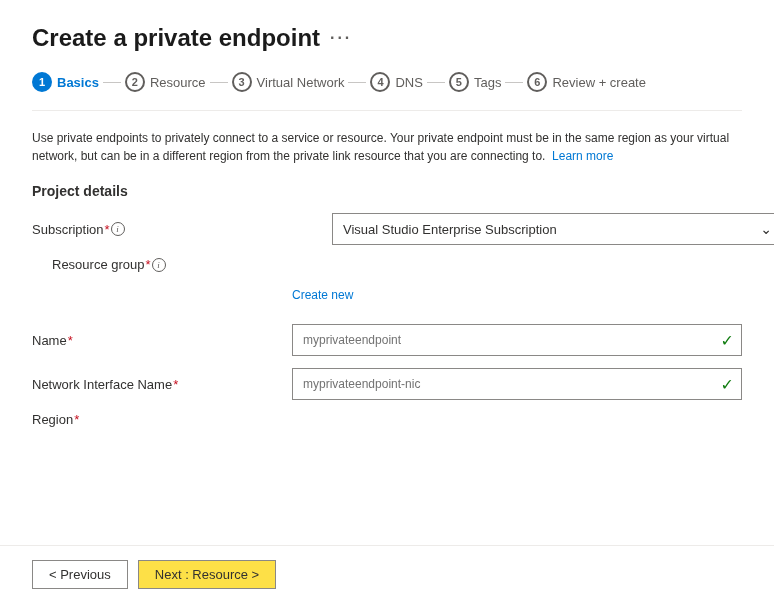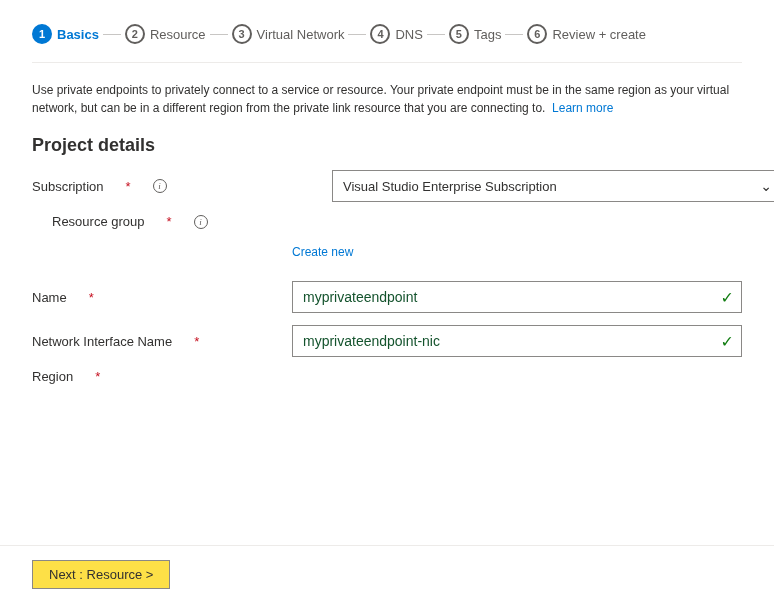--- a/index.html
+++ b/index.html
@@ -85,40 +85,40 @@
       line-height: 1.5;
       margin-bottom: 18px;
       max-width: 730px;
     }
     .description a {
       color: #0078d4;
       text-decoration: none;
     }
     
     .section-title {
-      font-size: 18px;
+      font-size: 14px;
       font-weight: 700;
       color: #323130;
       margin-bottom: 14px;
     }
     .form-section {
       margin-bottom: 22px;
     }
     .form-row {
       display: flex;
       align-items: center;
       margin-bottom: 12px;
       gap: 0;
     }
     .form-label-col {
       width: 260px;
       min-width: 260px;
       display: flex;
       align-items: center;
-      gap: 22px;
+      gap: 1px;
       font-size: 13px;
       color: #323130;
     }
     .required-star {
       color: #c50f1f;
     }
     .info-icon {
       display: inline-flex;
       align-items: center;
       justify-content: center;
@@ -172,22 +172,22 @@
       display: block;
       margin-top: 16px;
       margin-left: 260px;
     }
     .input-control {
       width: 100%;
       max-width: 470px;
       padding: 5px 30px 5px 10px;
       border: 1px solid #8a8886;
       background: #fff;
-      font-size: 14px;
-      color: #14532d;
+      font-size: 12px;
+      color: #737373;
       height: 32px;
     }
     .input-wrapper {
       position: relative;
       display: inline-block;
       width: 100%;
       max-width: 470px;
     }
     .check-icon {
       position: absolute;
@@ -225,20 +225,24 @@
       border-top: 1px solid #edebe9;
       margin-bottom: 18px;
     }
   </style>
 </head>
 <body>
 
 <div class="page-container">
   <div class="main-content">
 
+    <div class="page-title">
+      <span>Create a private endpoint</span>
+      <span class="page-title-ellipsis">···</span>
+    </div>
 
     <div class="wizard-steps">
 
       <div class="wizard-step active">
         <span class="step-num">1</span>
         <span>Basics</span>
       </div>
       <div class="wizard-step-separator"></div>
 
       <div class="wizard-step">
@@ -337,15 +341,16 @@
       <div class="form-row">
         <div class="form-label-col">
           <span>Region</span>
           <span class="required-star">*</span>
         </div>
       </div>
     </div>
   </div>
 
   <div class="footer">
+    <button class="btn">&lt; Previous</button>
     <button class="btn btn-primary">Next : Resource &gt;</button>
   </div>
 </div>
 
 </body></html>

